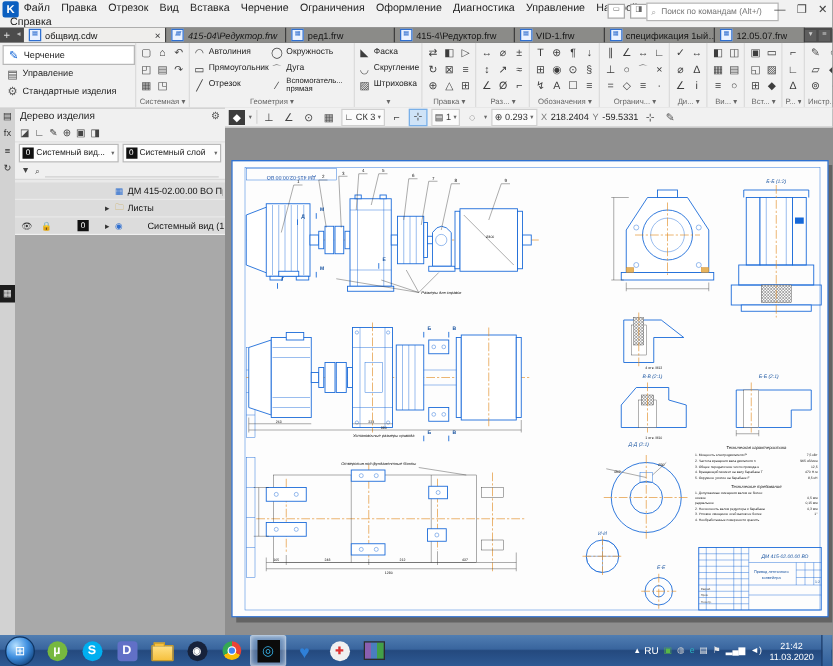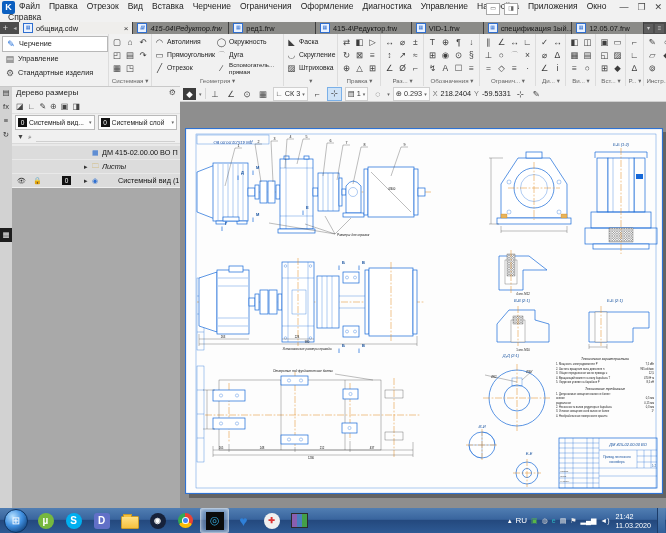--- a/index.html
+++ b/index.html
@@ -114,21 +114,21 @@
       background:conic-gradient(#ea4335 0 120deg,#fbbc05 0 240deg,#34a853 0 360deg)}
   .chrome i{position:absolute;inset:4px;background:#fff;border-radius:50%}
   .chrome b{position:absolute;inset:5.2px;background:#4285f4;border-radius:50%}
   .kmp{width:18px;height:18px;background:#0b0b0b;display:flex;align-items:center;justify-content:center;
        color:#37b2e8;font-size:11px}
   .rar{width:15px;height:13px;background:linear-gradient(90deg,#8a5fb0 0 33%,#4a7ebf 33% 66%,#43a047 66% 100%);border:1px solid #2c2c2c}
   .heartg{color:#2f80d8;font-size:14px}
   .tray{margin-left:auto;display:flex;align-items:center;gap:4px;color:#fff;padding-right:1px}
   .tray .lang{font-size:8px}
   .tri{font-size:7px;line-height:1}
-  .clk{font-size:7.2px;line-height:1.25;margin:0 2px;white-space:nowrap}
+  .clk{font-size:7.2px;text-align:center;line-height:1.25;margin:0 2px;white-space:nowrap}
   .showdesk{width:7px;height:25px;background:linear-gradient(#5a84b4,#31609b);border-left:1px solid #1c3c69}
 </style>
 </head>
 <body>
 
 <div id="menubar" class="abs">
   <div id="logo">K</div>
   <div id="menu-row1">
       <span class="mitem">Файл</span>
       <span class="mitem">Правка</span>
@@ -143,20 +143,24 @@
       <span class="mitem">Настройка</span>
       <span class="mitem">Приложения</span>
       <span class="mitem">Окно</span>
     </div>
   <div id="menu-row2">
       <span class="mitem">Справка</span>
     </div>
   <div id="win-pre">
     <span>▭</span>
     <span>◨</span>
+  </div>
+  <div id="searchbox">
+    <span class="sg">⌕</span>
+    <input placeholder="Поиск по командам (Alt+/)" style="">
   </div>
   <div id="win-btns">
     <span>—</span>
     <span>❐</span>
     <span>✕</span>
   </div>
 </div>
 
 <div id="tabbar" class="abs">
   <div class="tadd">+</div>
@@ -428,21 +432,21 @@
 <div id="leftstrip" class="abs">
     <div class="si">▤</div>
     <div class="si">fx</div>
     <div class="si">≡</div>
     <div class="si">↻</div>
     <div class="si on" style="margin-top: 86px;">▦</div>
   </div>
 
 <div id="panel" class="abs">
   <div id="panel-header">
-    <span>Дерево размеры</span>
+    <span>Дерево изделия</span>
     <span class="gear">⚙</span>
   </div>
   <div id="panel-tools">
       <span>◪</span>
       <span>∟</span>
       <span>✎</span>
       <span>⊕</span>
       <span>▣</span>
       <span>◨</span>
     </div>
@@ -464,21 +468,21 @@
     <span class="fsearch"></span>
   </div>
   <div id="tree">
       <div class="trow">
         <span class="tic" style="left: 80px; color: rgb(47, 111, 208);">▦</span>
         <span class="lbl" style="left: 90px; max-width: 76px;">ДМ 415-02.00.00 ВО Пр...</span>
       </div>
       <div class="trow">
         <span class="tic" style="left: 72px;">▸</span>
         <span class="tic" style="left: 80px; color: rgb(202, 162, 60);">🗀</span>
-        <span class="lbl" style="left: 90px; max-width: 76px; font-style: italic;">Листы</span>
+        <span class="lbl" style="left: 90px; max-width: 76px;">Листы</span>
       </div>
       <div class="trow">
         <span class="tic" style="left: 5px;">👁</span>
         <span class="tic" style="left: 21px;">🔒</span>
         <span class="badge" style="position: absolute; left: 50px;">0</span>
         <span class="tic" style="left: 72px;">▸</span>
         <span class="tic" style="left: 80px; color: rgb(47, 111, 208);">◉</span>
         <span class="lbl" style="left: 106px; max-width: 76px;">Системный вид (1:1)</span>
       </div>
     </div>

